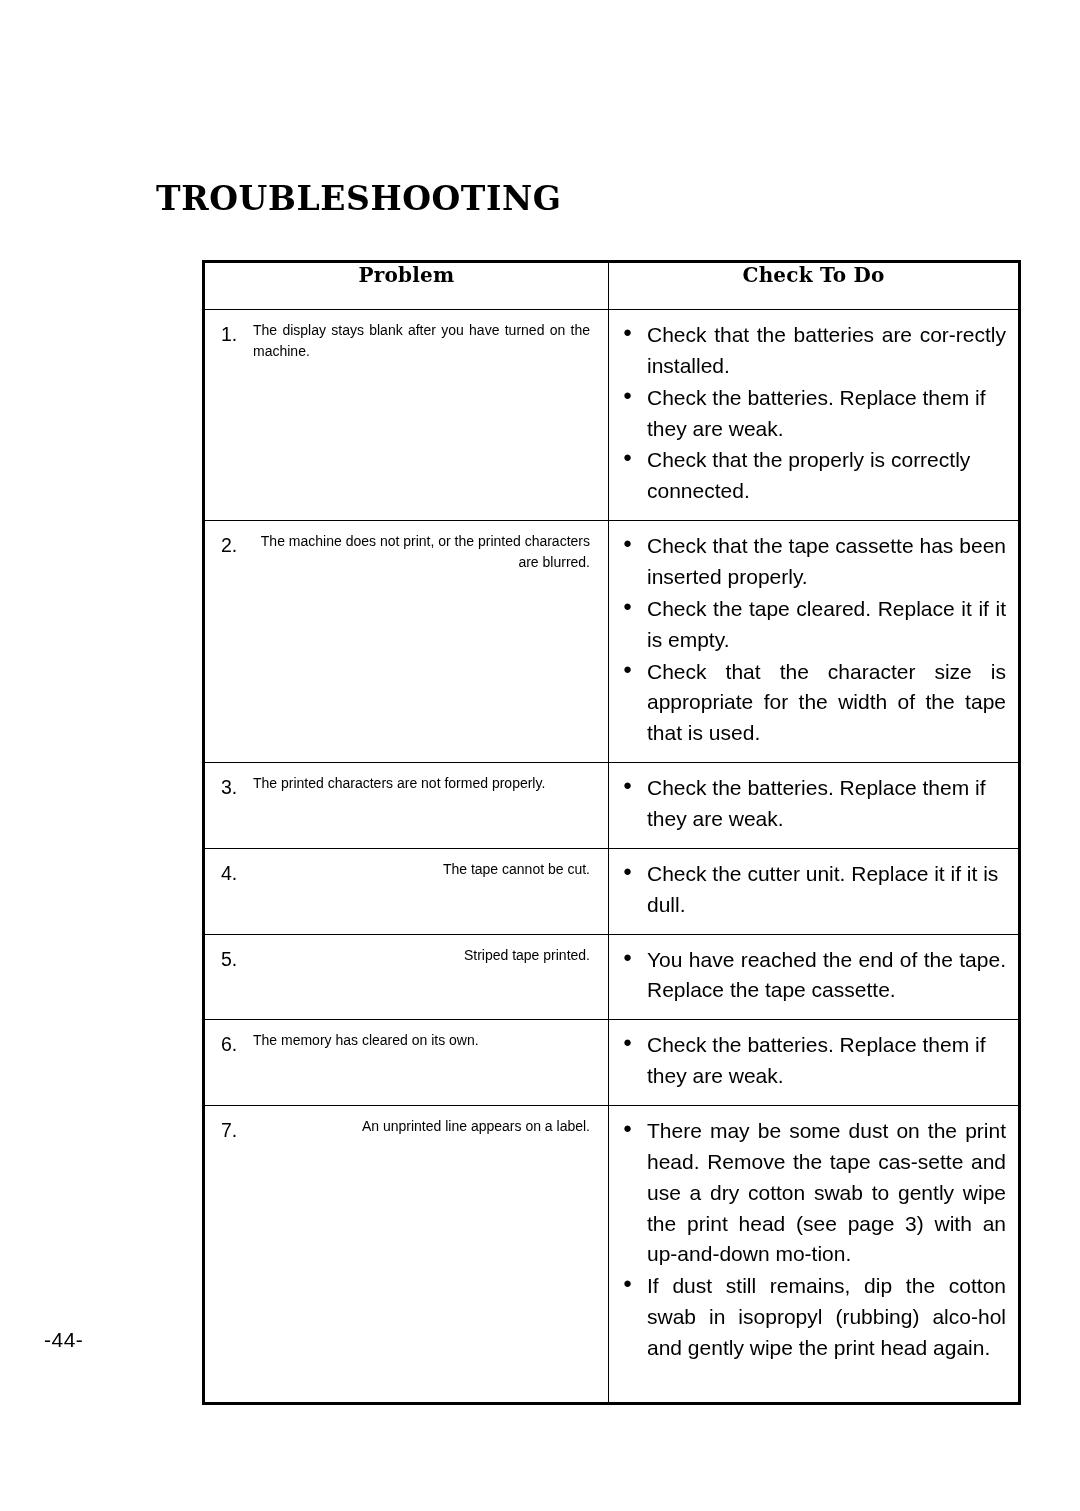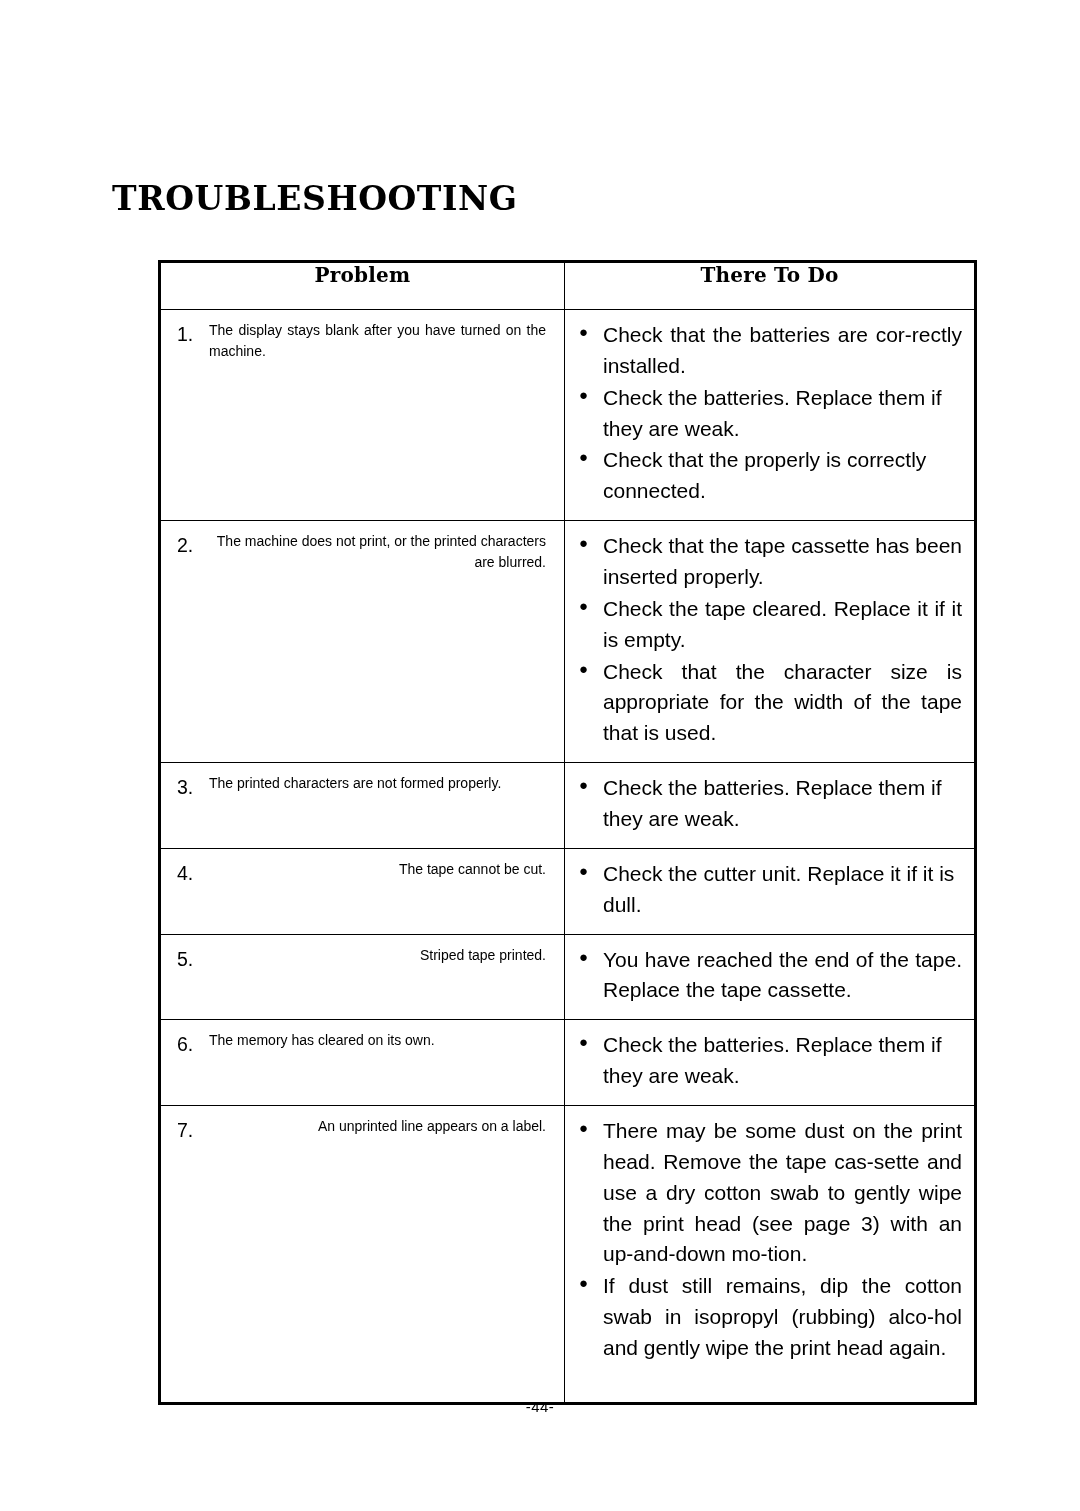--- a/index.html
+++ b/index.html
@@ -14,20 +14,21 @@
     position: relative;
     font-family: "Liberation Sans", sans-serif;
     color: #000000;
     overflow: hidden;
   }
 
   .page {
     position: absolute;
     inset: 0;
     background: #ffffff;
+    margin-left: 44px;
   }
 
   
   .page-title {
     position: absolute;
     left: 112px;
     top: 160px;
     font-family: "DejaVu Serif", serif;
     font-weight: bold;
     font-size: 33px;
@@ -133,44 +134,44 @@
   tr.r4 td { height: 64px; }
   tr.r5 td { height: 66px; }
   tr.r6 td { height: 64px; }
   tr.r7 td { height: 296px; }
 
   
   .folio {
     position: absolute;
     left: 0;
     right: 0;
-    top: 1398px;
-    text-align: center;
-    font-size: 15px;
+    top: 1328px;
+    text-align: left;
+    font-size: 21px;
     font-family: "Liberation Sans", sans-serif;
     letter-spacing: 0.5px;
   }
 </style>
 </head>
 <body>
 
 <div class="page">
 
   <h1 class="page-title">TROUBLESHOOTING</h1>
 
   <div class="tbl-wrap">
     <table class="trouble">
       <colgroup>
         <col class="c-problem">
         <col class="c-what">
       </colgroup>
       <thead>
         <tr>
           <th>Problem</th>
-          <th>There To Do</th>
+          <th>Check To Do</th>
         </tr>
       </thead>
       <tbody>
 
         <tr class="r1">
           <td>
             <div class="prob">
               <span class="num">1.</span>
               <span class="ptext">The display stays blank after you have turned on the machine.</span>
             </div>

